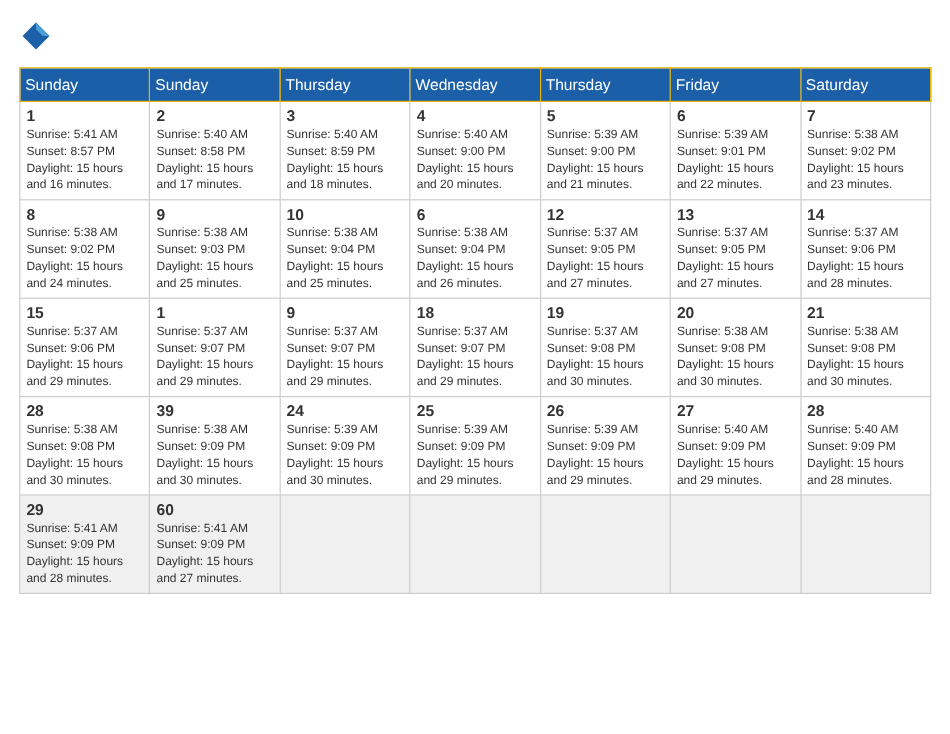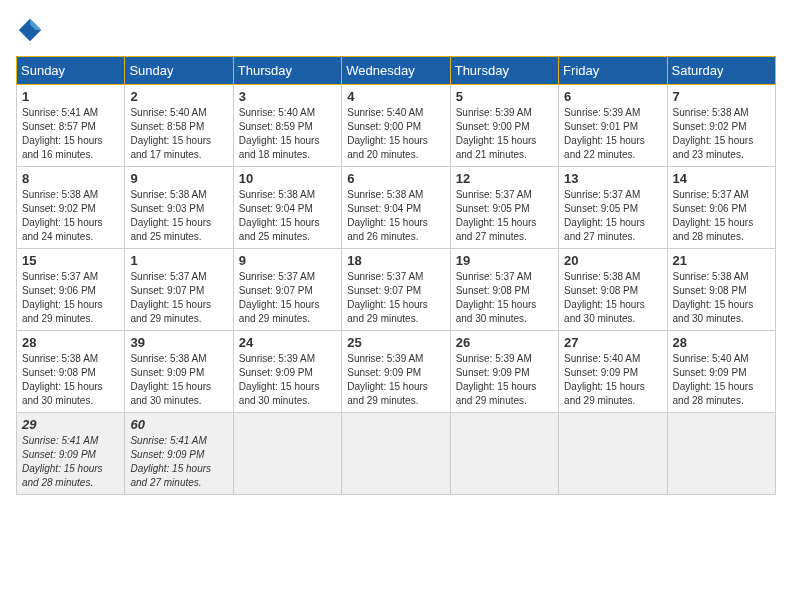--- a/index.html
+++ b/index.html
@@ -71,21 +71,20 @@
       padding: 4px 5px;
       border: 1px solid #ccc;
       width: calc(100% / 7);
       min-height: 80px;
       background: #fff;
       font-size: 10.5px;
       color: #333;
     }
     .calendar-table tr:last-child td {
       background: #f0f0f0;
-      font-style: italic;
     }
     .day-number {
       font-size: 13px;
       font-weight: bold;
       display: block;
       margin-bottom: 2px;
     }
     .day-info {
       font-size: 10px;
       line-height: 1.4;

